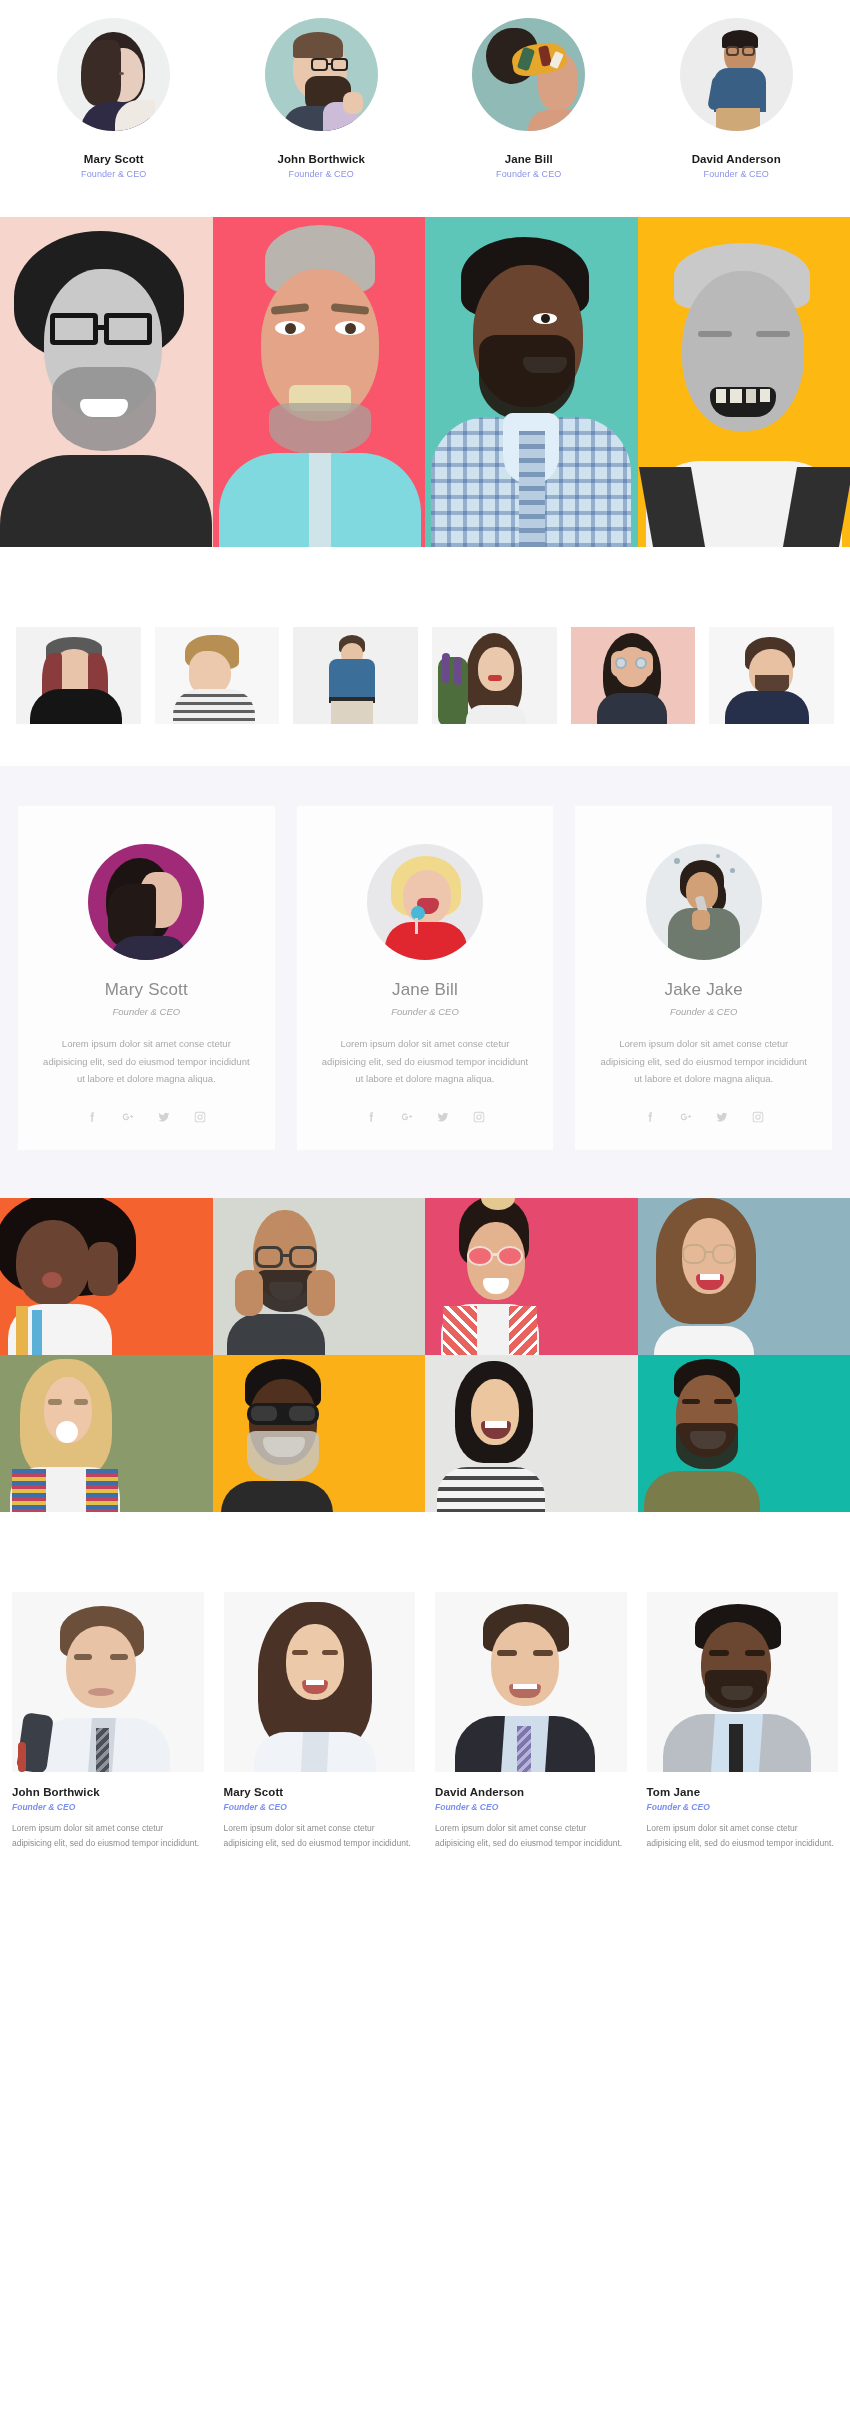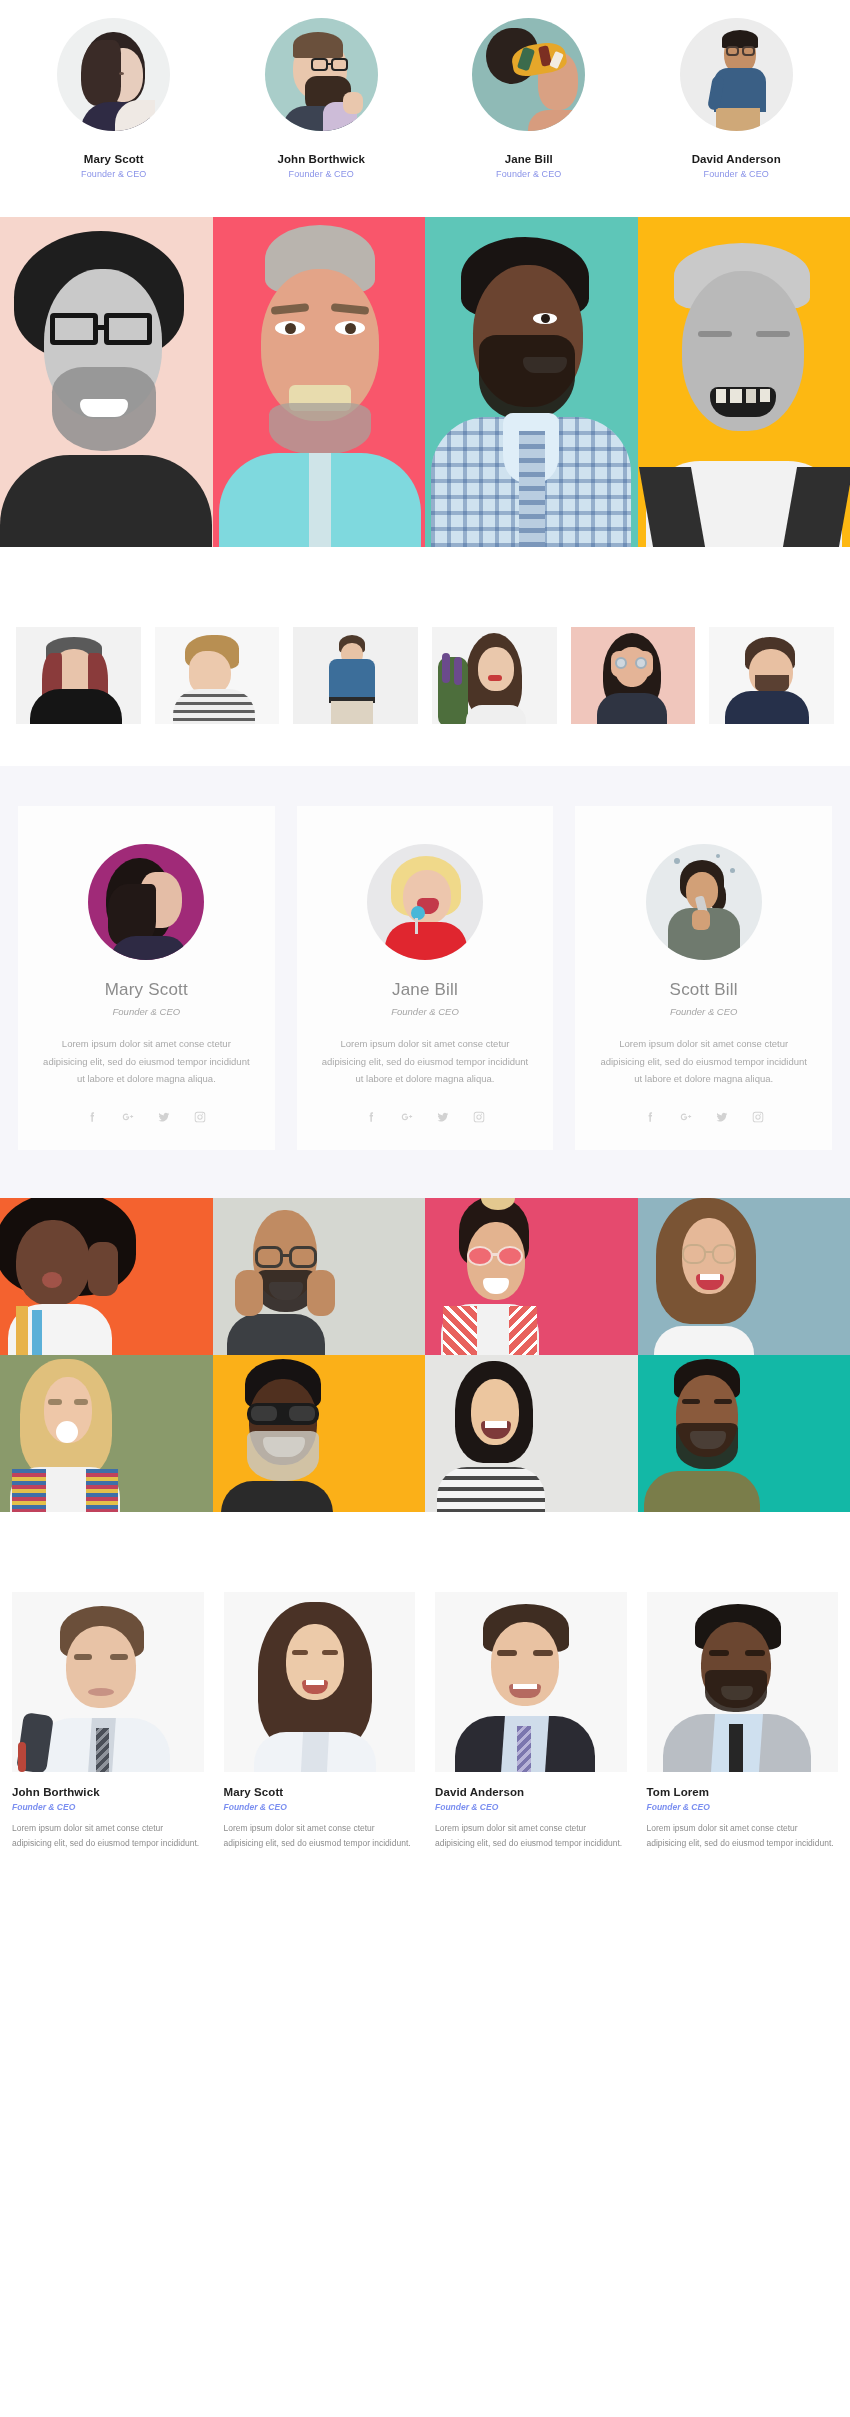--- a/index.html
+++ b/index.html
@@ -457,21 +457,21 @@
         <div style="position:absolute;left:64px;top:40px;width:16px;height:26px;background:#2a1f18;border-radius:40%"></div>
         <div class="face" style="left:40px;top:28px;width:32px;height:38px;background:#d2a077"></div>
         <div class="torso" style="left:22px;top:64px;width:72px;height:54px;background:#6f7a6e;border-radius:22px 22px 0 0"></div>
         <div style="position:absolute;left:52px;top:52px;width:9px;height:28px;background:#cfcfcf;border-radius:3px;transform:rotate(-14deg)"></div>
         <div style="position:absolute;left:46px;top:66px;width:18px;height:20px;background:#d2a077;border-radius:6px"></div>
         <div style="position:absolute;left:28px;top:14px;width:6px;height:6px;background:#9fb3be;border-radius:50%"></div>
         <div style="position:absolute;left:84px;top:24px;width:5px;height:5px;background:#9fb3be;border-radius:50%"></div>
         <div style="position:absolute;left:70px;top:10px;width:4px;height:4px;background:#9fb3be;border-radius:50%"></div>
       </div>
     </div>
-    <div class="card-name">Scott Bill</div>
+    <div class="card-name">Jake Jake</div>
     <div class="card-role">Founder &amp; CEO</div>
     <div class="card-desc">Lorem ipsum dolor sit amet conse ctetur adipisicing elit, sed do eiusmod tempor incididunt ut labore et dolore magna aliqua.</div>
     <div class="card-social">
       <svg class="soc" viewBox="0 0 24 24">
           <path d="M15.5 8.5h-2v-1.3c0-.5.3-.7.6-.7h1.4V4h-2c-2 0-2.6 1.5-2.6 2.5v2h-1.3V11H11v9h2.5v-9h1.7l.3-2.5z"></path>
         </svg>
       <svg class="soc" viewBox="0 0 24 24">
           <path d="M8.6 11v2h3.3c-.2 1.4-1.5 2.4-3.3 2.4-2 0-3.6-1.6-3.6-3.6S6.6 8.2 8.6 8.2c.9 0 1.7.3 2.3.9l1.5-1.5C11.3 6.5 10 6 8.6 6 5.5 6 3 8.6 3 11.8s2.5 5.8 5.6 5.8c3.2 0 5.4-2.3 5.4-5.5 0-.4 0-.7-.1-1.1H8.6zM19 10.4V8.6h-1.4v1.8h-1.8v1.4h1.8v1.8H19v-1.8h1.8v-1.4H19z"></path>
         </svg>
       <svg class="soc" viewBox="0 0 24 24">
@@ -671,18 +671,18 @@
         <div class="face" style="left:54px;top:30px;width:70px;height:86px;background:#6b4630"></div>
         <div style="position:absolute;left:62px;top:58px;width:20px;height:6px;background:#2b1c12;border-radius:4px"></div>
         <div style="position:absolute;left:98px;top:58px;width:20px;height:6px;background:#2b1c12;border-radius:4px"></div>
         <div class="mouth" style="left:74px;top:94px;width:32px;height:14px;background:#f0e4d2;border-radius:4px 4px 12px 12px"></div>
         <div class="beard" style="left:58px;top:78px;width:62px;height:42px;background:#241a13;border-radius:12% 12% 46% 46%;opacity:.85"></div>
         <div class="torso" style="left:16px;top:122px;width:148px;height:58px;background:#b9bec4;border-radius:42px 42px 0 0"></div>
         <div style="position:absolute;left:66px;top:122px;width:48px;height:58px;background:#cfe0ef;transform:skewX(-4deg)"></div>
         <div style="position:absolute;left:82px;top:132px;width:14px;height:48px;background:#262626"></div>
       </div>
     </div>
-    <div class="biz-name">Tom Lorem</div>
+    <div class="biz-name">Tom Jane</div>
     <div class="biz-role">Founder &amp; CEO</div>
     <div class="biz-desc">Lorem ipsum dolor sit amet conse ctetur adipisicing elit, sed do eiusmod tempor incididunt.</div>
   </div>
 
 </section>
 
 </body></html>

